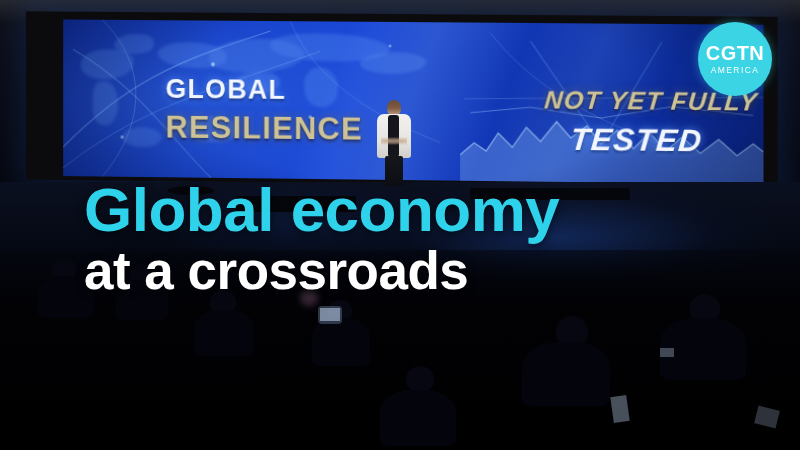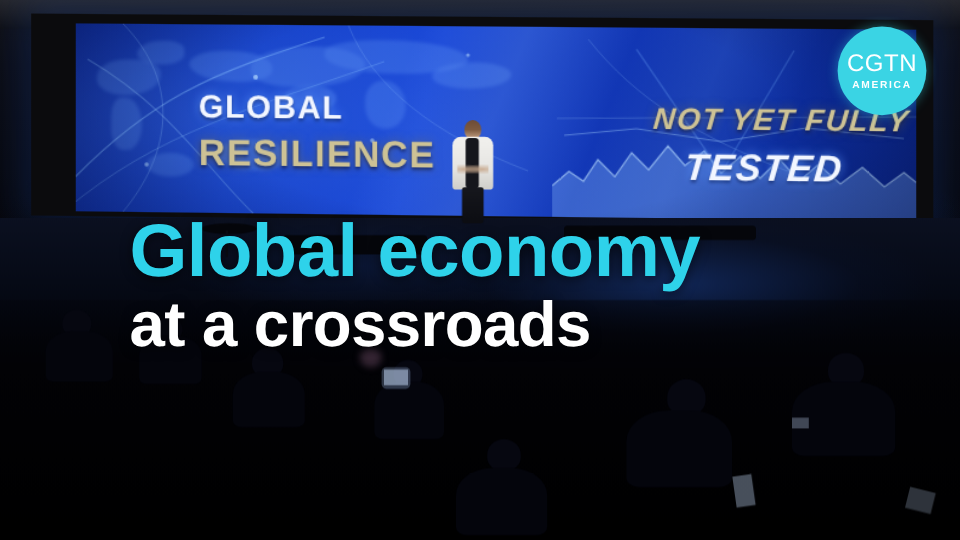--- a/index.html
+++ b/index.html
@@ -116,28 +116,28 @@
     display: flex;
     flex-direction: column;
     align-items: center;
     justify-content: center;
     box-shadow: 0 0 10px rgba(58,212,228,0.45);
     z-index: 40;
   }
   .logo-main {
     color: #ffffff;
     font-size: 20px;
-    font-weight: normal;
+    font-weight: bold;
     letter-spacing: 0.4px;
     line-height: 1;
   }
   .logo-sub {
     color: #ffffff;
     font-size: 8.5px;
-    font-weight: bold;
+    font-weight: normal;
     letter-spacing: 1.4px;
     line-height: 1;
     margin-top: 3px;
   }
 
   
   .speaker { position: absolute; left: 372px; top: 100px; width: 44px; height: 86px; z-index: 22; }
   .sp-head {
     position: absolute; left: 15px; top: 0; width: 14px; height: 16px;
     border-radius: 50% 50% 45% 45%;
@@ -212,21 +212,21 @@
   }
   .aud-glow {
     position: absolute;
     border-radius: 50%;
     filter: blur(3px);
   }
 
   
   .headline {
     position: absolute;
-    left: 108px; top: 180px;
+    left: 84px; top: 180px;
     z-index: 60;
     line-height: 0.96;
     letter-spacing: -0.5px;
   }
   .hl-line {
     font-weight: bold;
     white-space: nowrap;
     display: block;
   }
   #headline-line1 {

